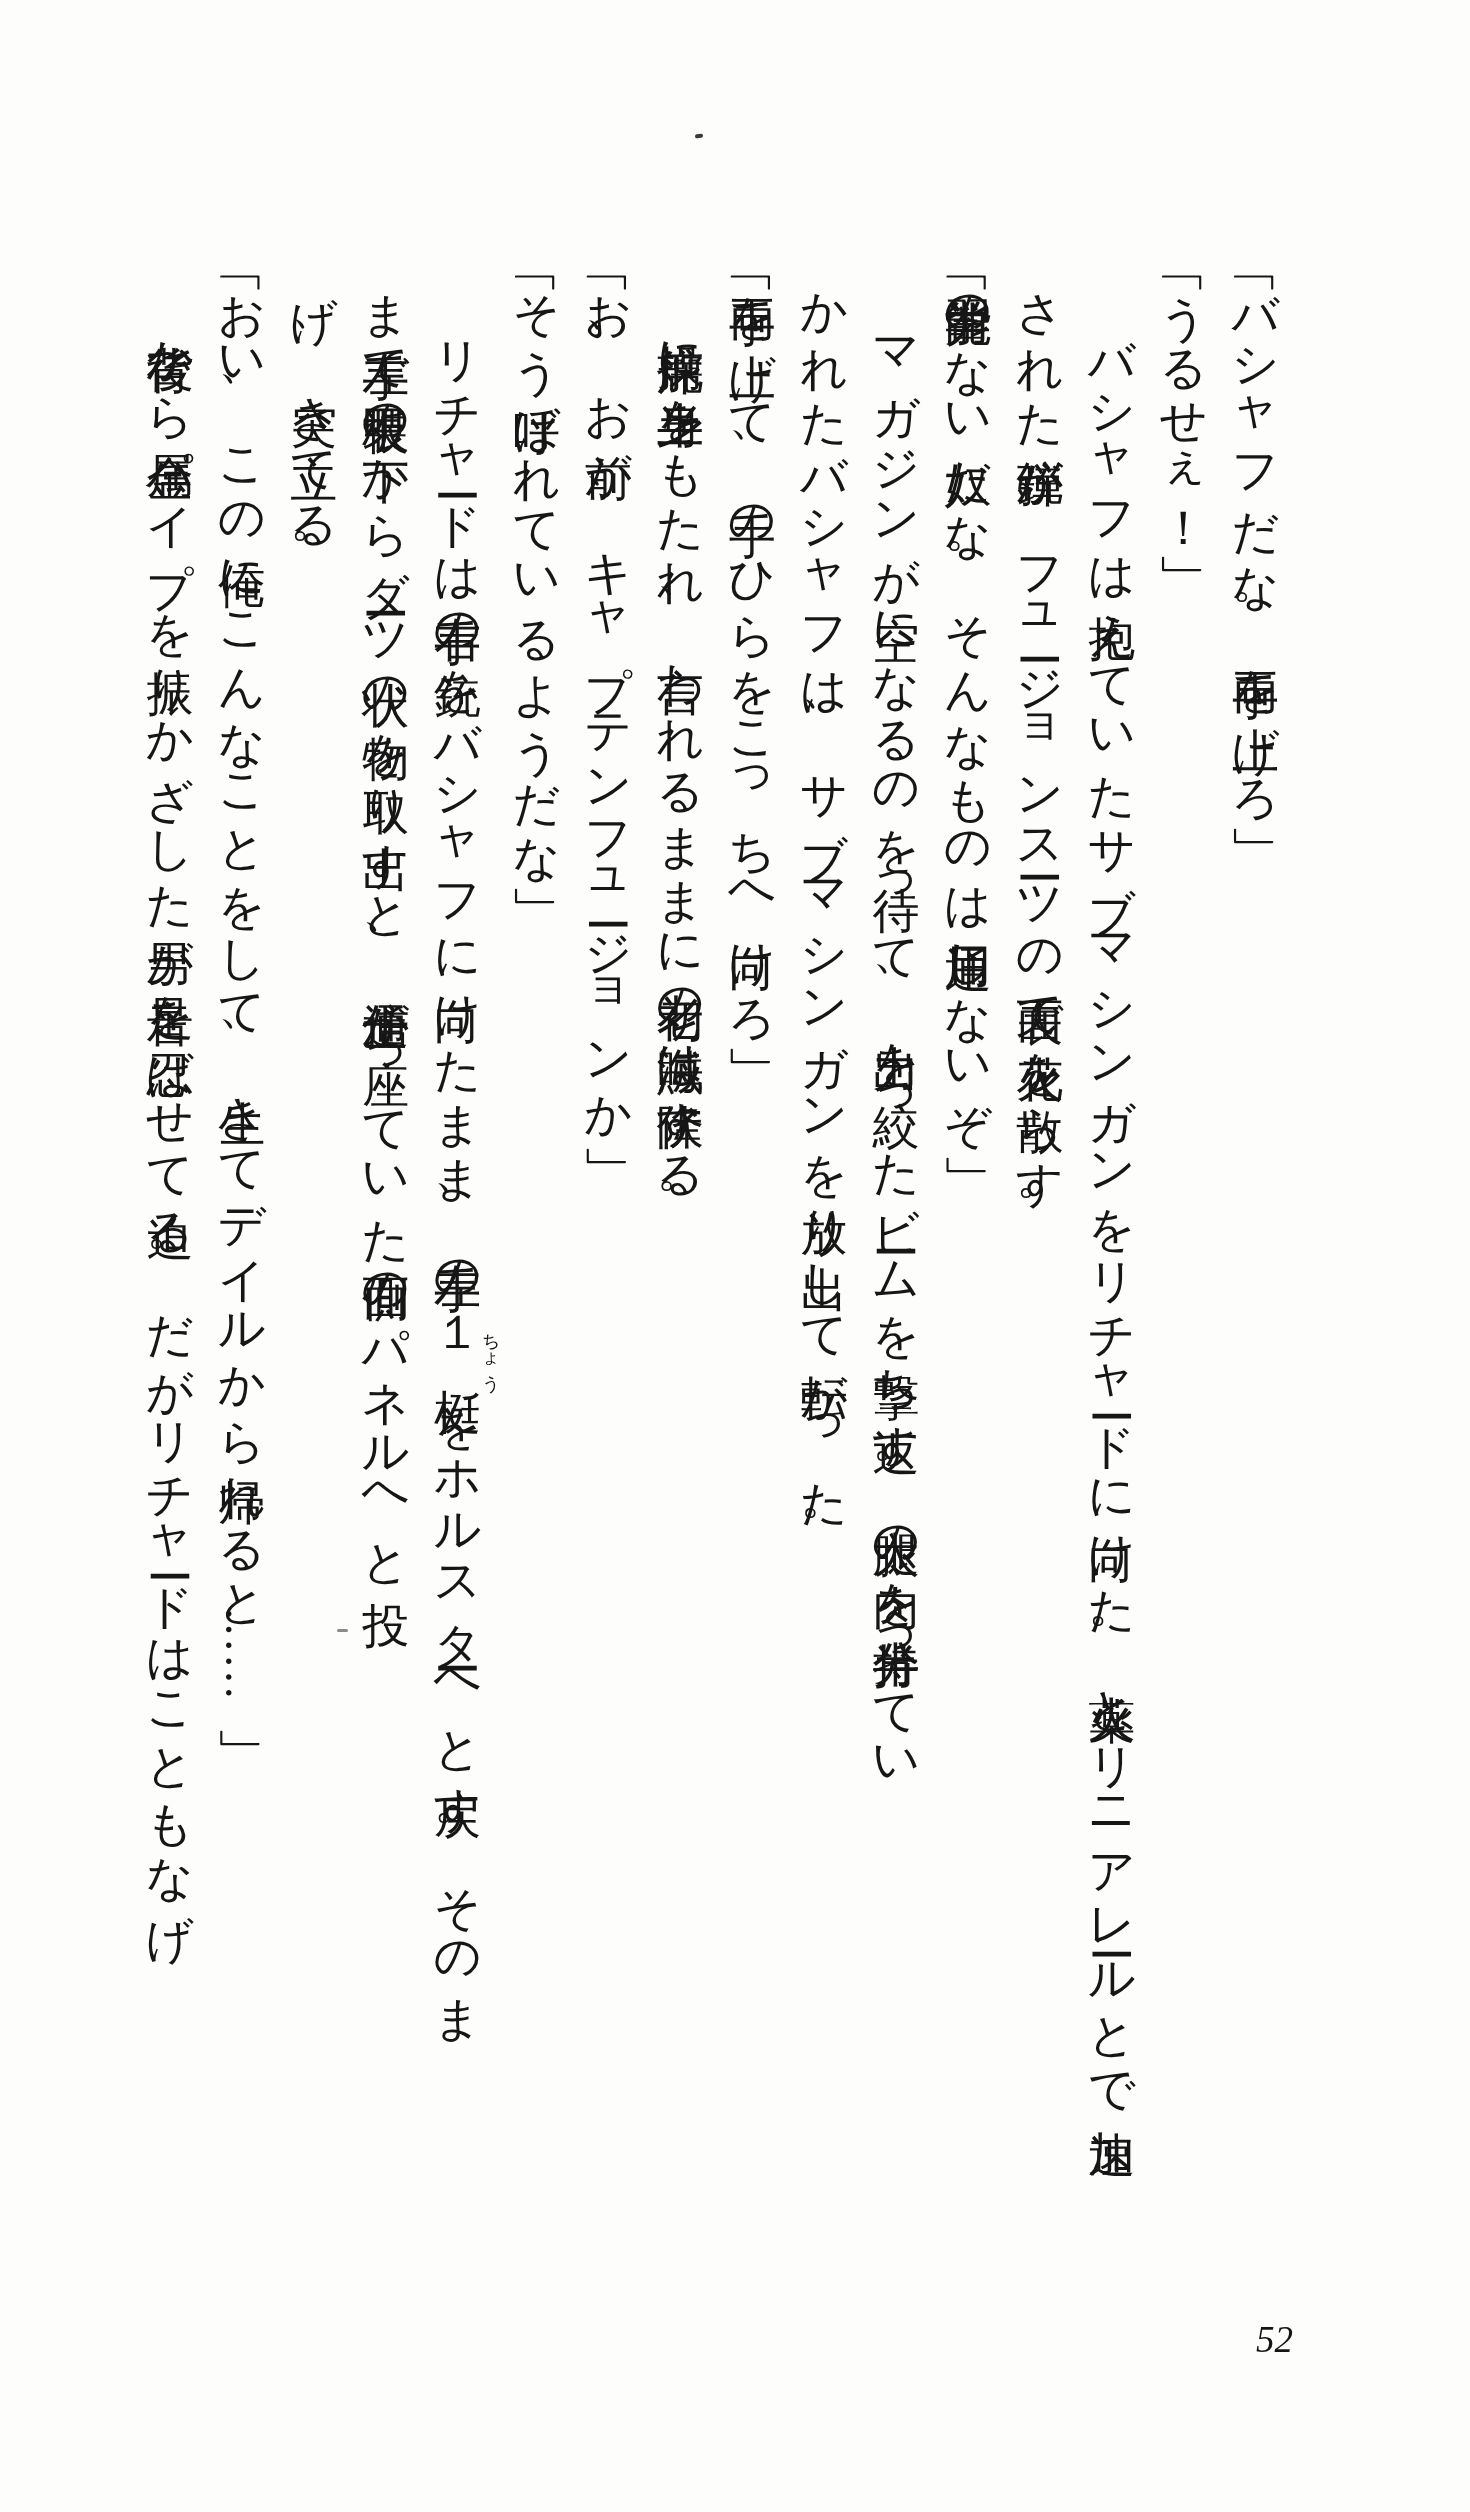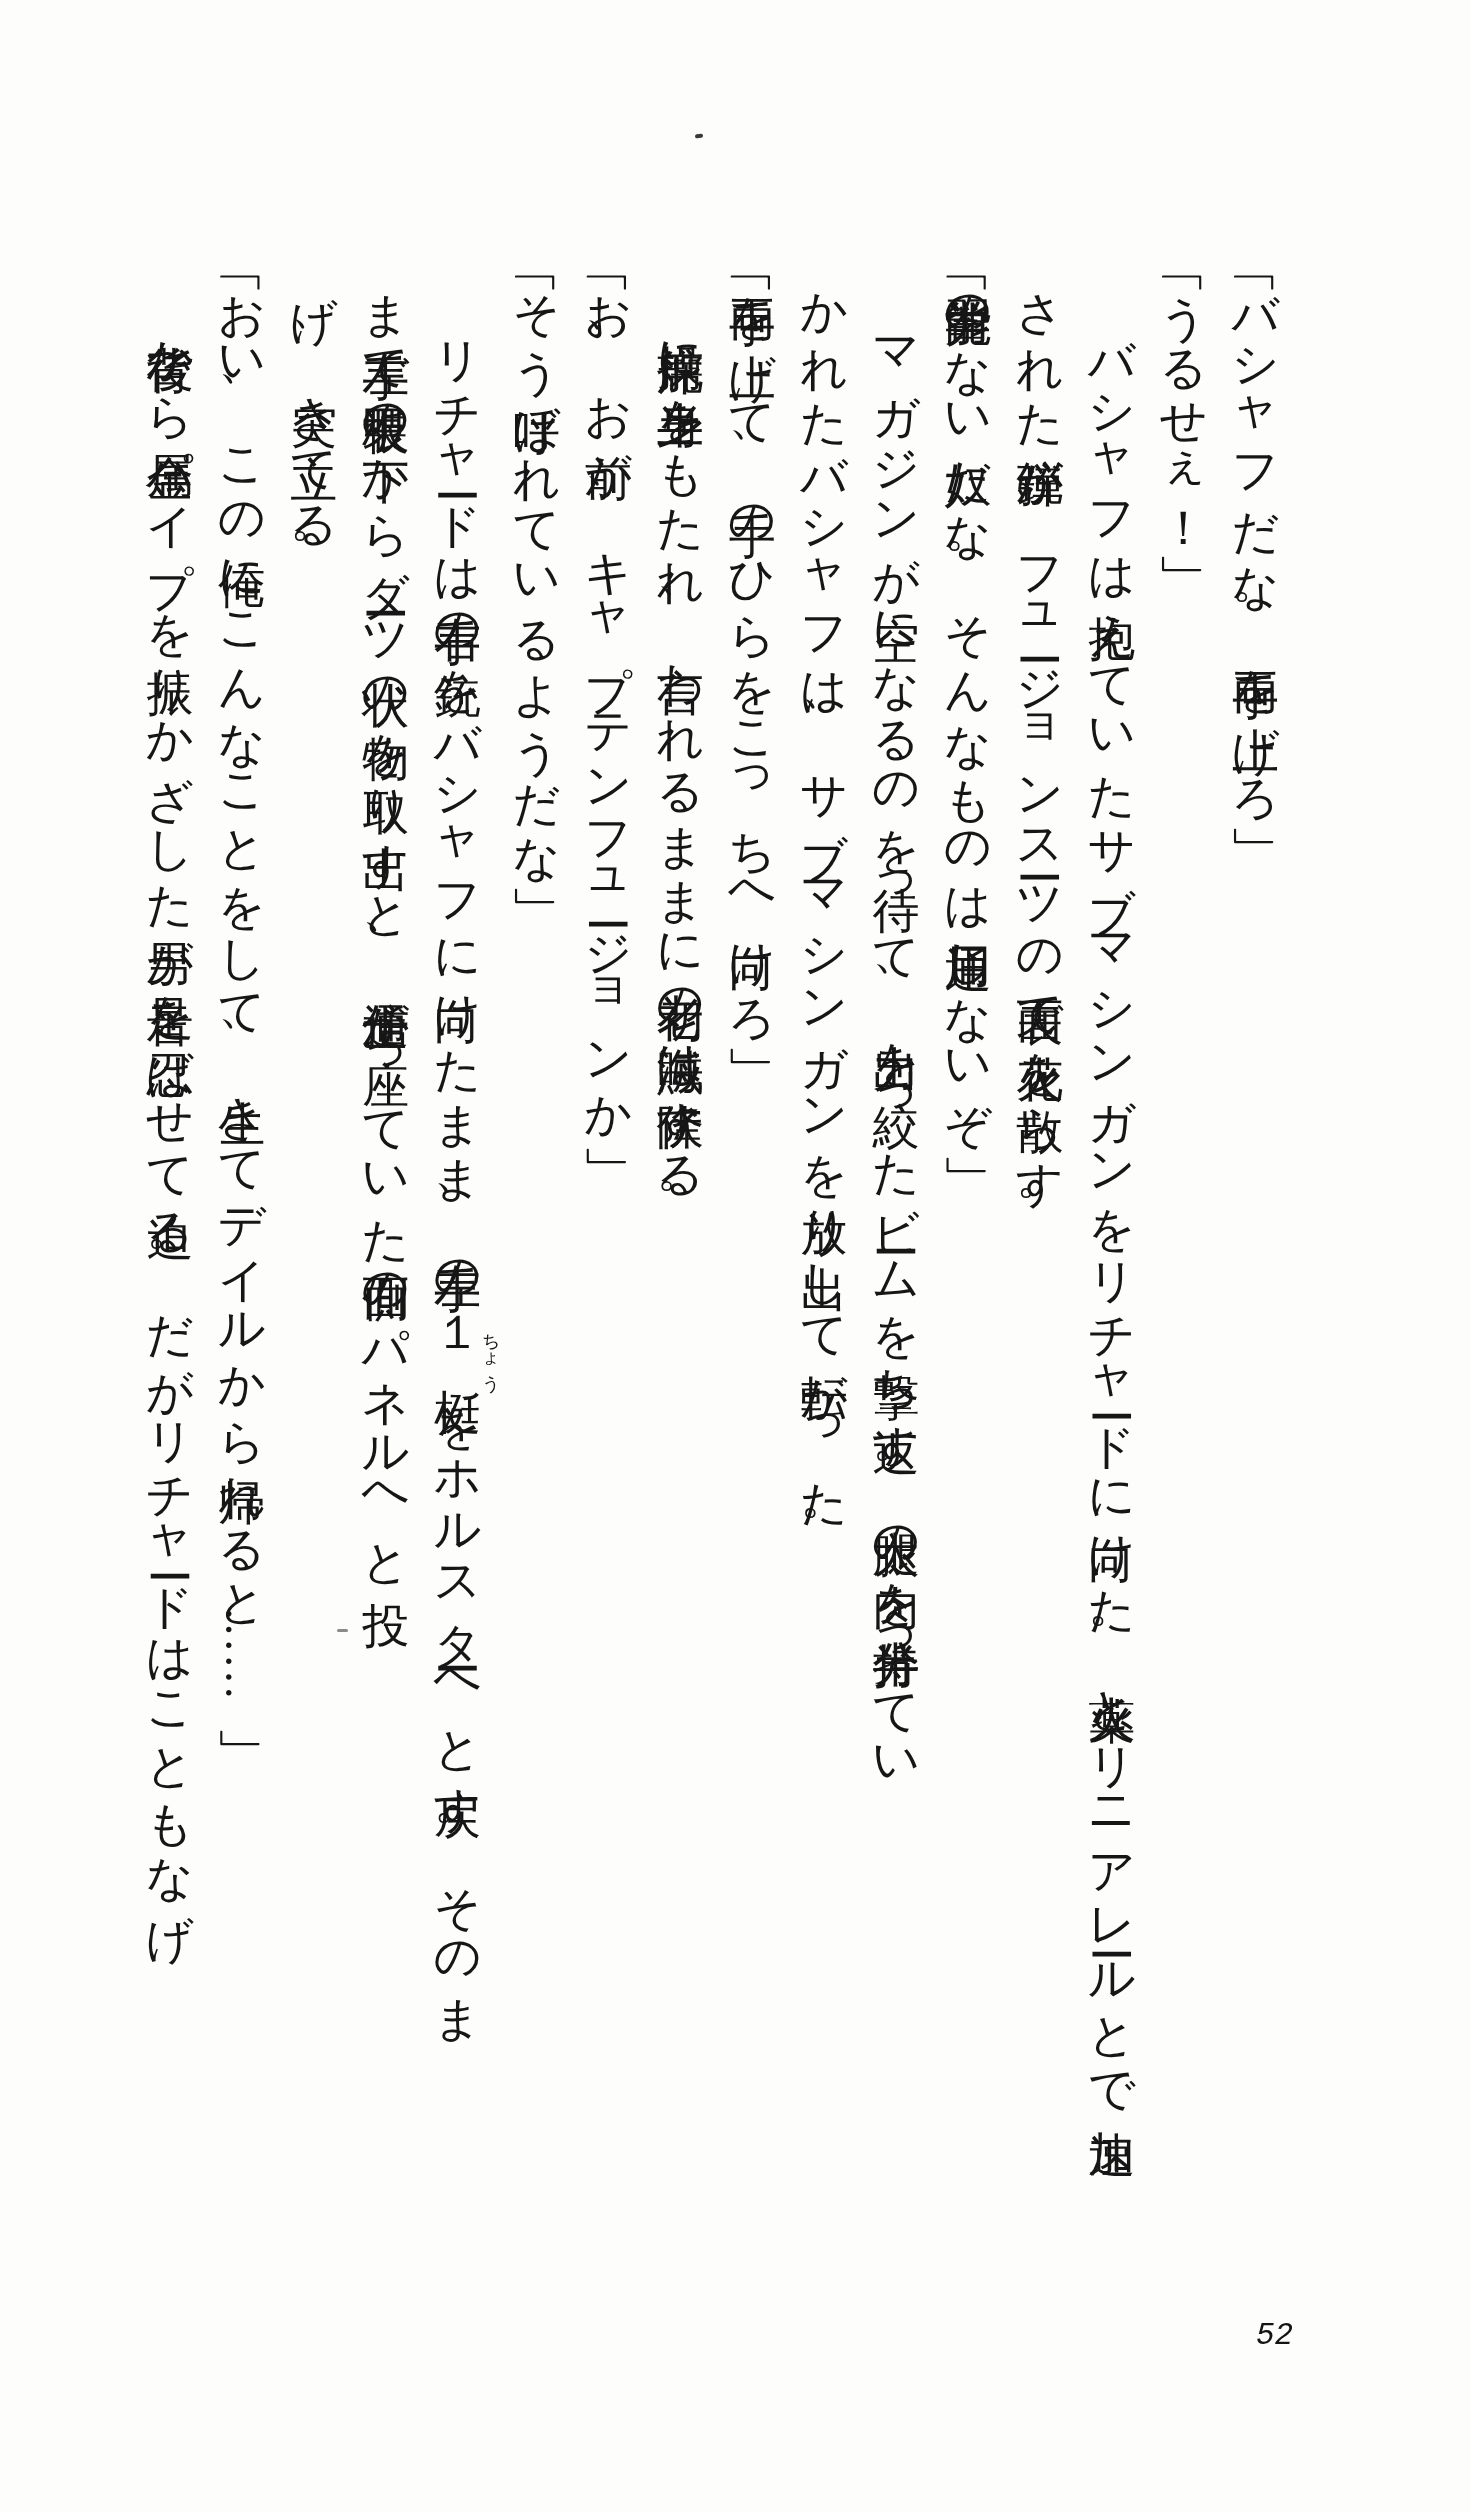--- a/index.html
+++ b/index.html
@@ -39,23 +39,23 @@
   }
   rt {
     font-size: 0.38em;
     letter-spacing: 0;
     font-weight: 400;
   }
   .page-number {
     position: absolute;
     left: 1256px;
     top: 2318px;
-    font-family: Liberation Mono, monospace;
+    font-family: Liberation Serif, serif;
     font-style: italic;
-    font-size: 31px;
+    font-size: 37px;
     color: #141414;
   }
   
   .artifact {
     position: absolute;
     background: #3a3a3a;
     border-radius: 1.9px;
   }
   .artifact-top {
     left: 695px;

